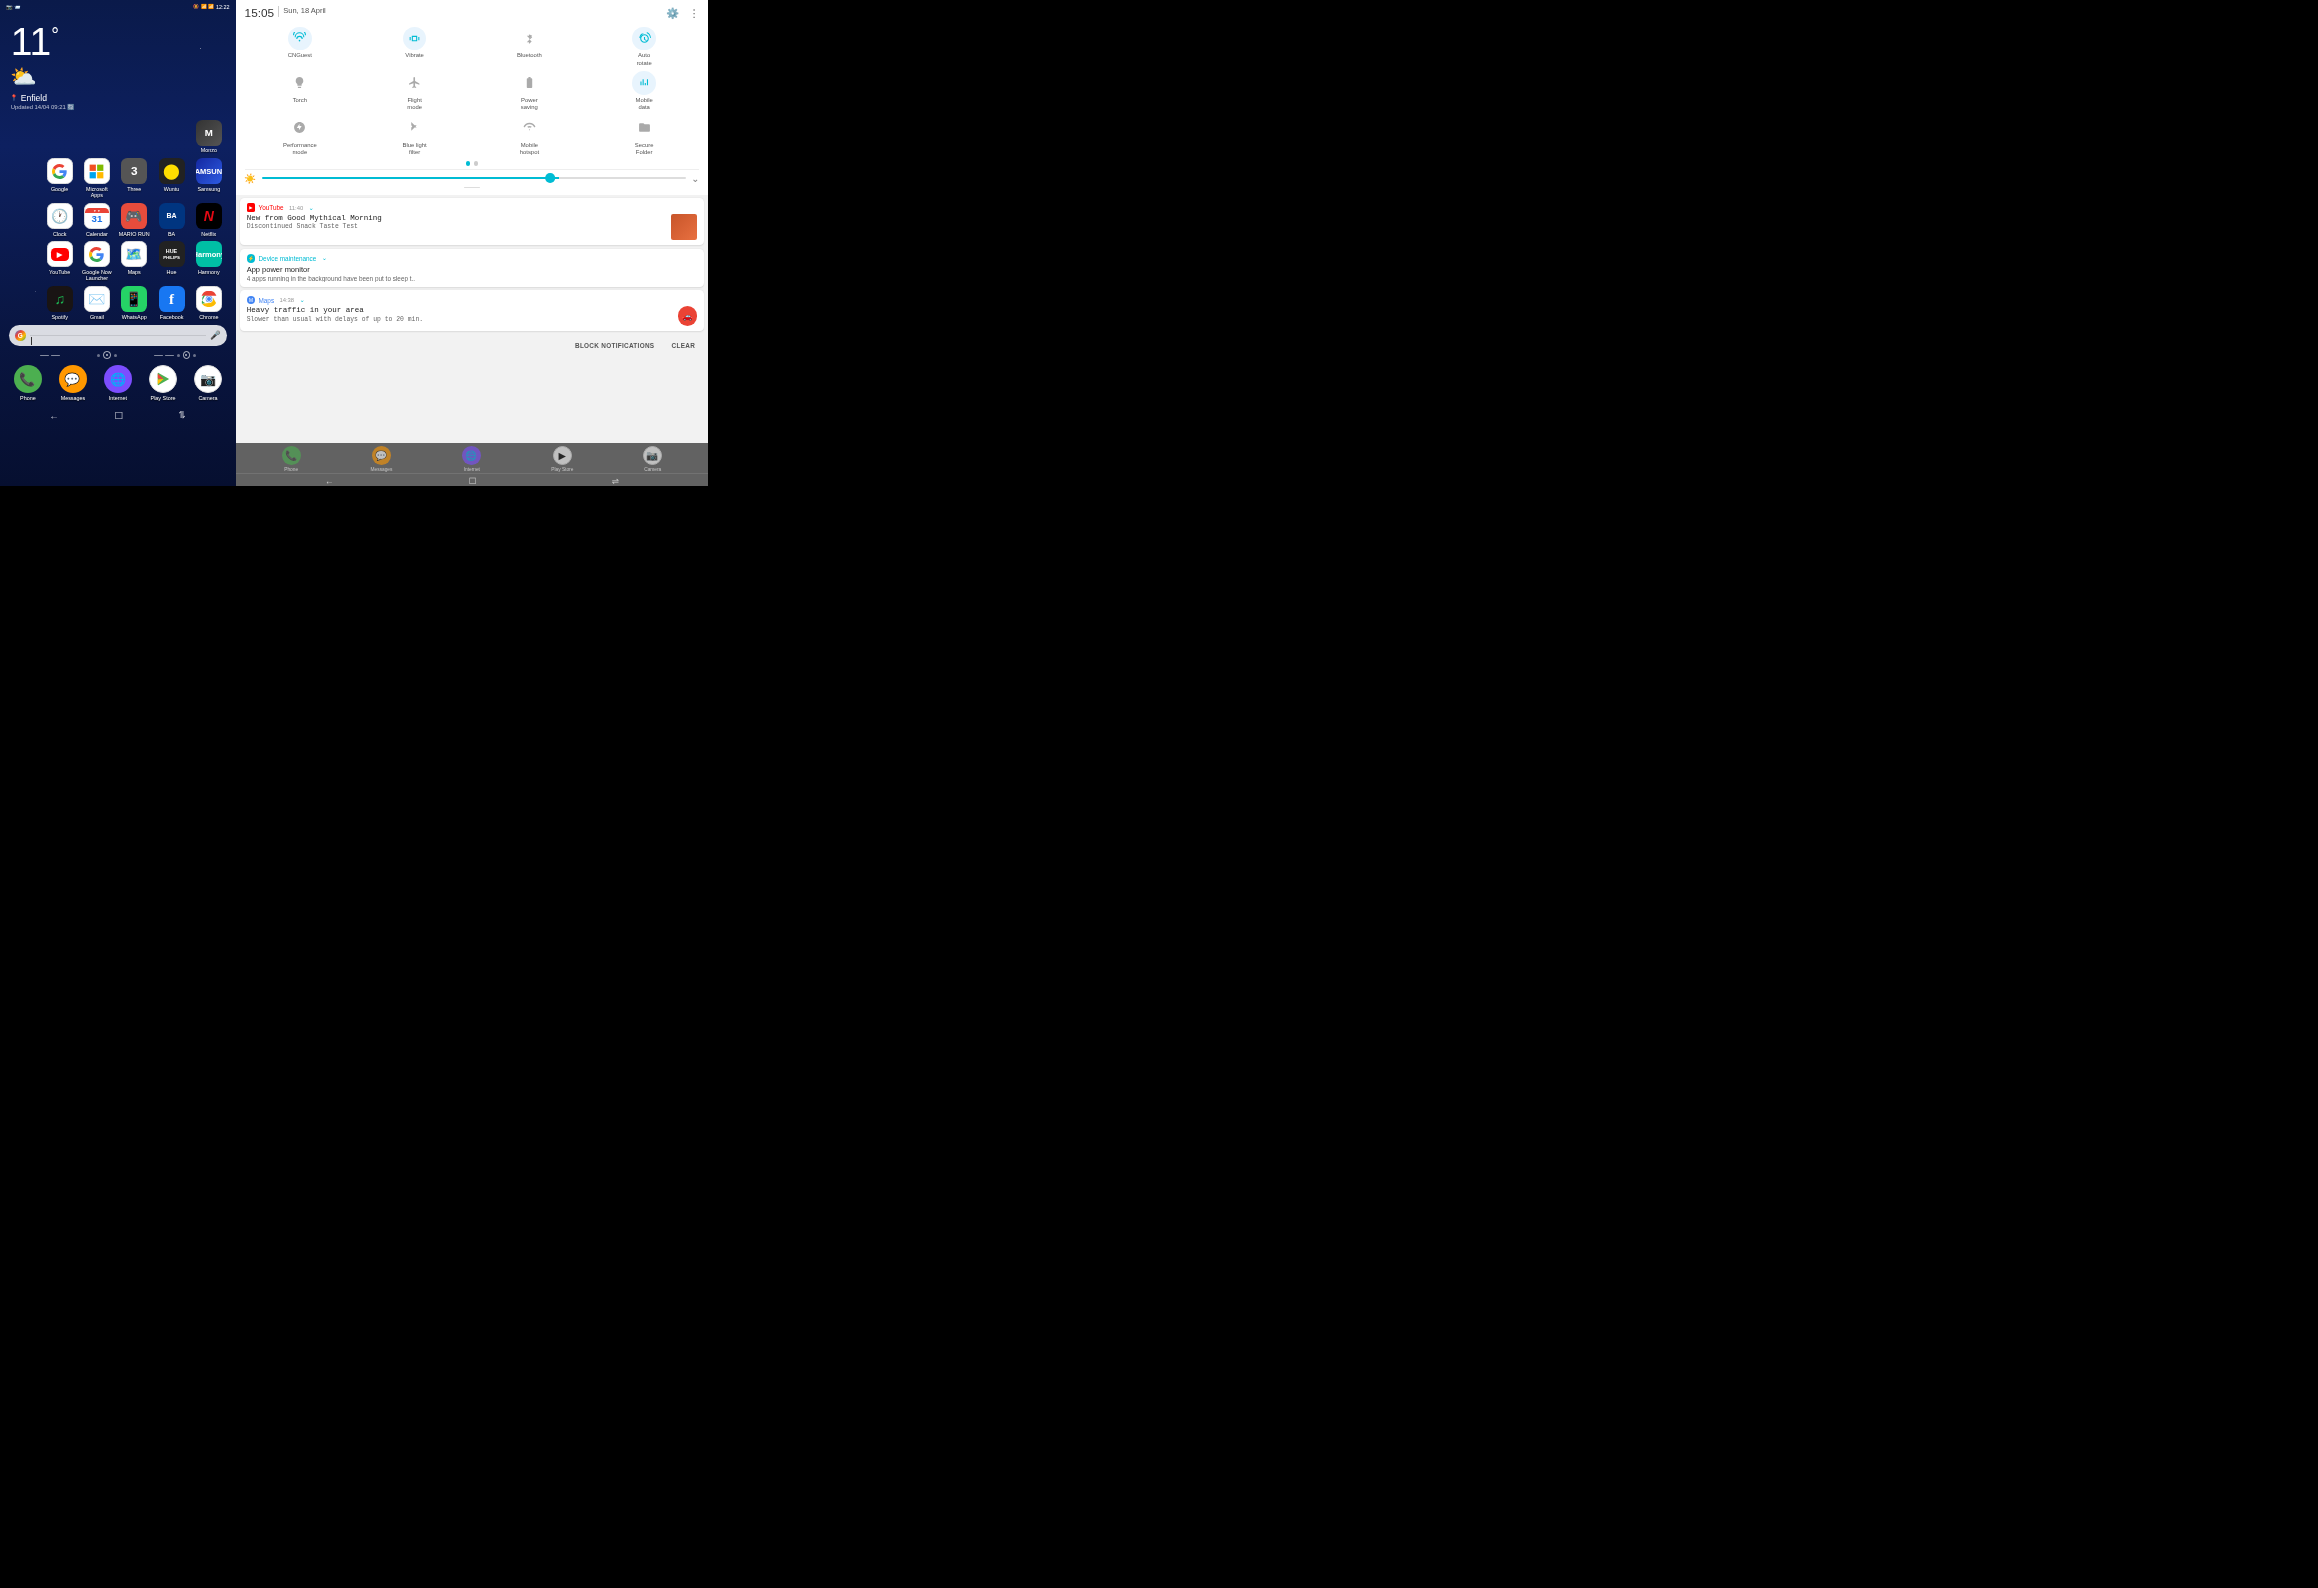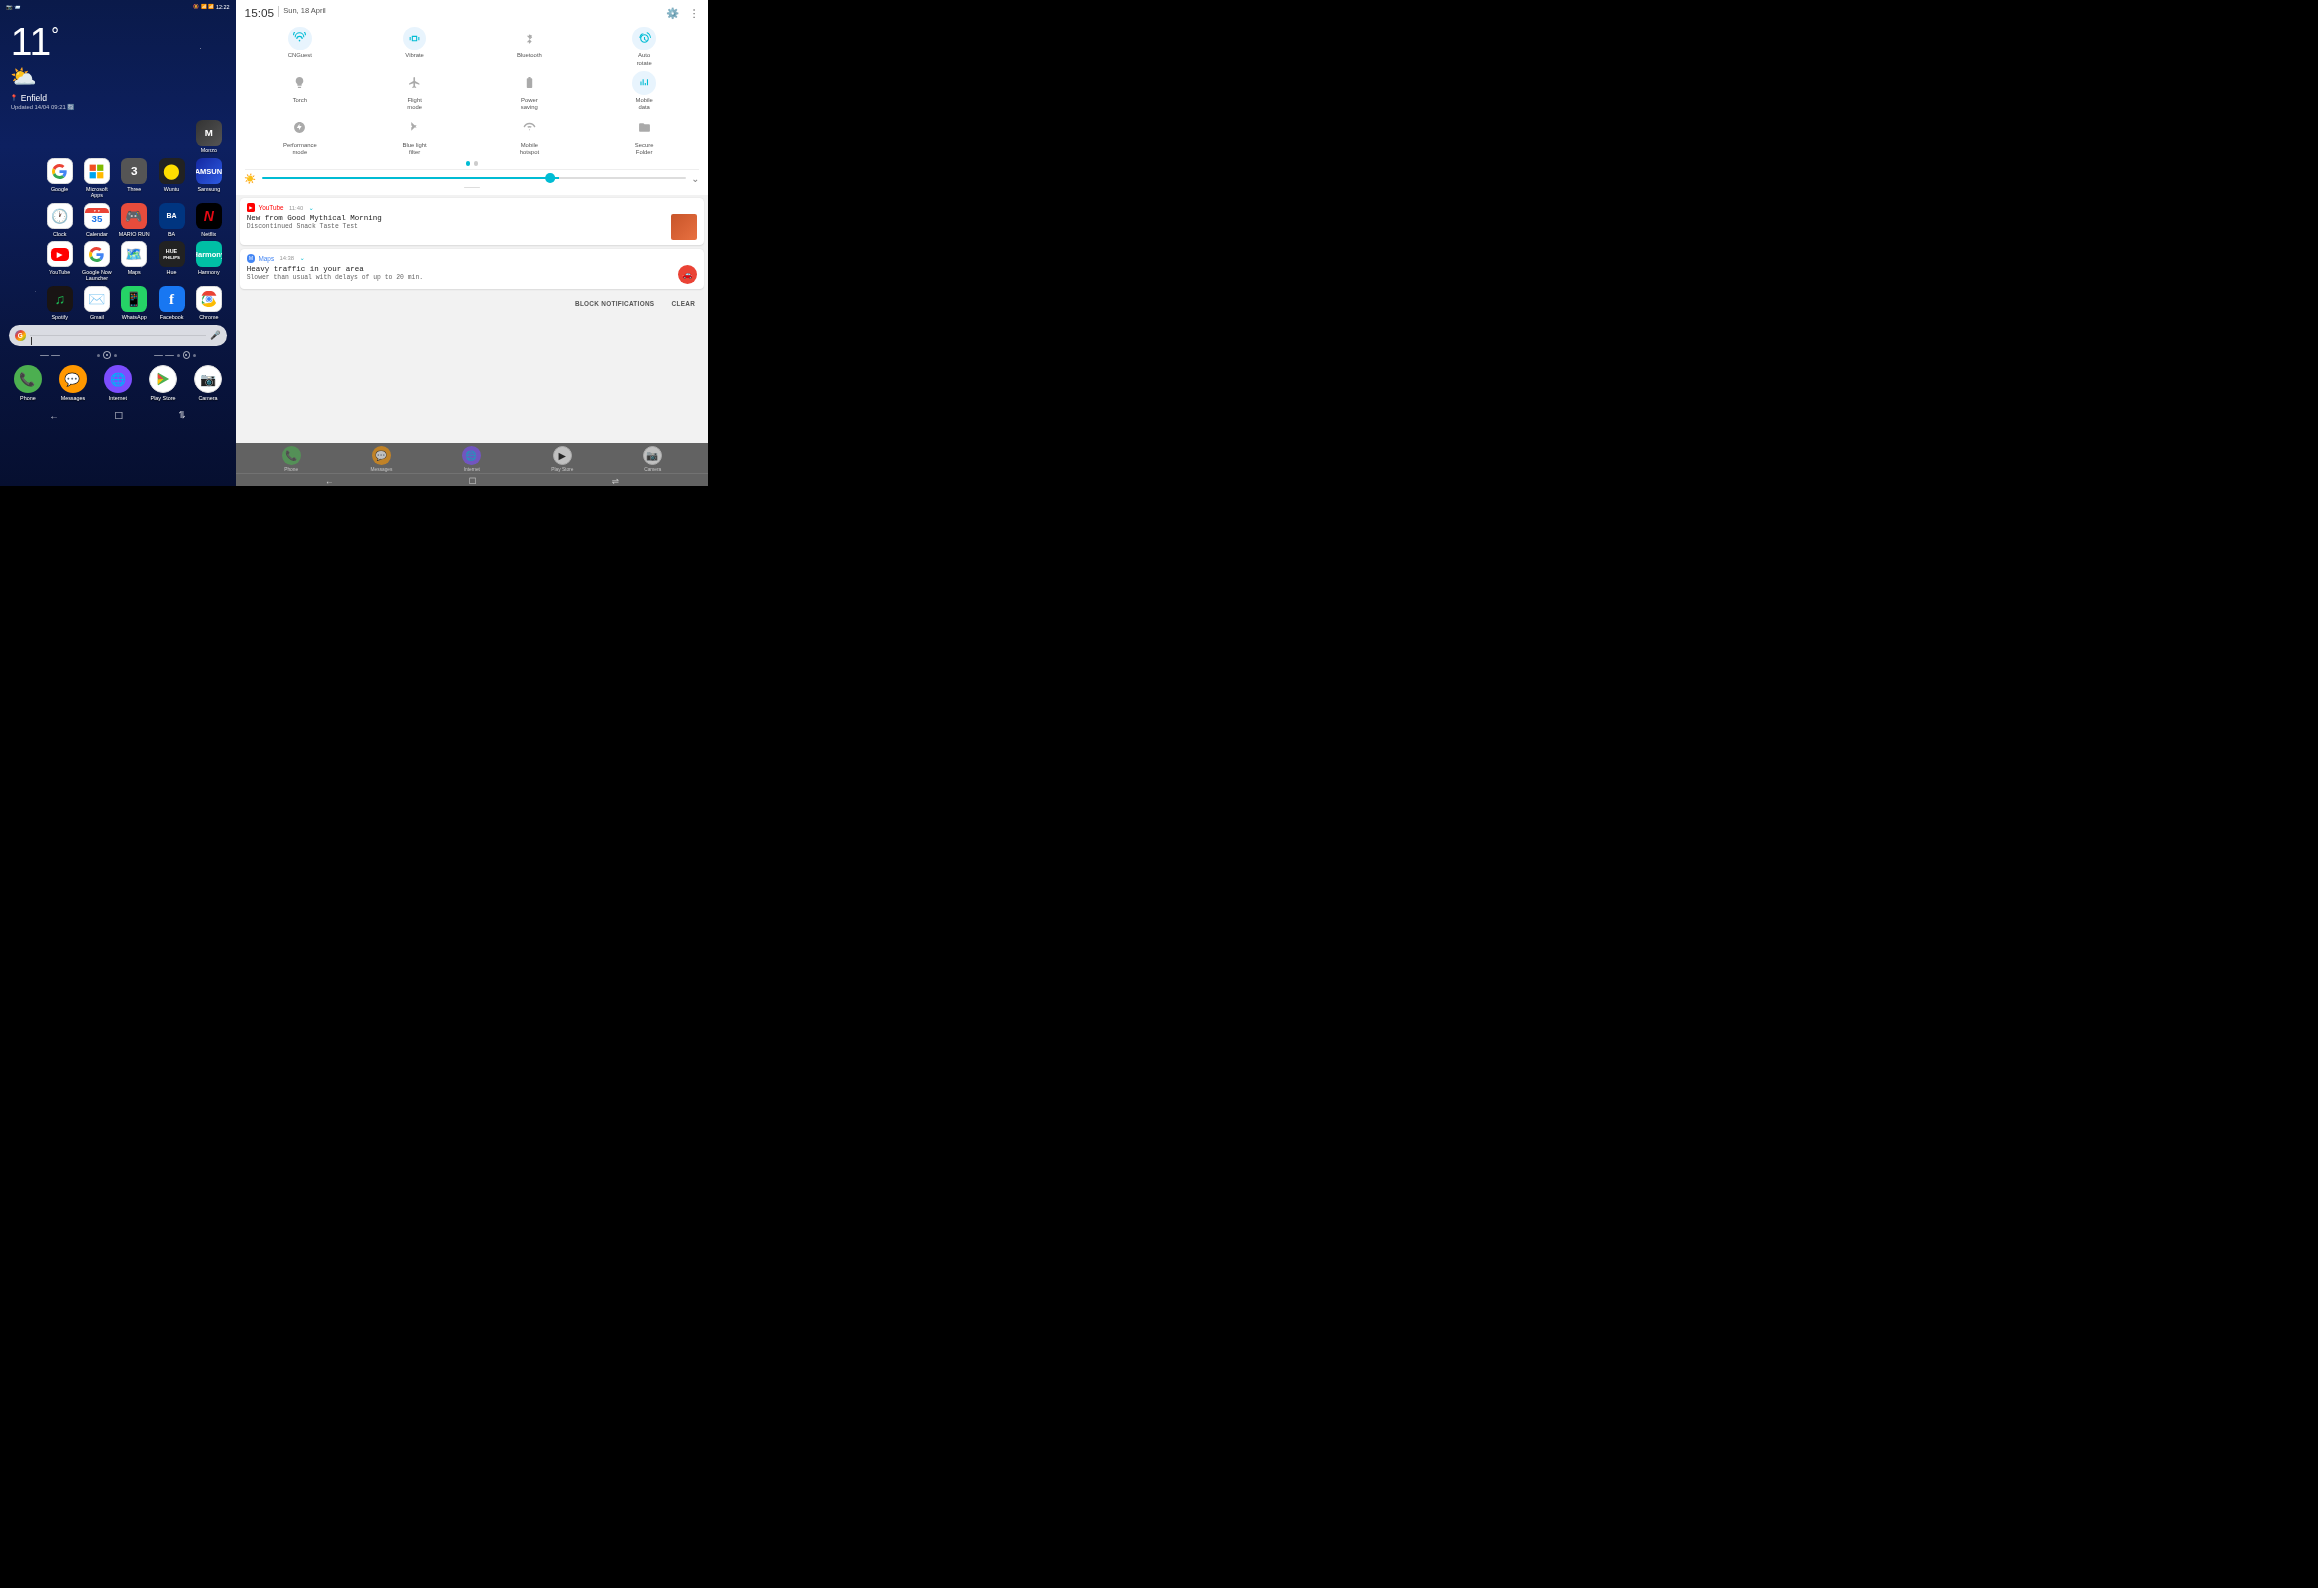--- a/index.html
+++ b/index.html
@@ -707,21 +707,21 @@
           <span style="font-size:14px;">🕐</span>
         </div>
         <span class="app-label">Clock</span>
       </div>
       <div class="app-icon-wrapper">
         <div class="app-icon icon-calendar">
           <div style="display:flex;flex-direction:column;align-items:center;width:100%;">
             <div style="background:#ea4335;width:100%;height:5.4px;border-radius:4.3px 4.3px 0 0;display:flex;align-items:center;justify-content:center;">
               <span style="font-size:3.2px;color:white;">▼ ▼</span>
             </div>
-            <span style="font-size:9.7px;color:#1a73e8;font-weight:bold;line-height:1;margin-top:1.1px;">35</span>
+            <span style="font-size:9.7px;color:#1a73e8;font-weight:bold;line-height:1;margin-top:1.1px;">31</span>
           </div>
         </div>
         <span class="app-label">Calendar</span>
       </div>
       <div class="app-icon-wrapper">
         <div class="app-icon icon-mario">
           <span style="font-size:14px;">🎮</span>
         </div>
         <span class="app-label">MARIO RUN</span>
       </div>
@@ -1053,20 +1053,29 @@
       </div>
       <div class="notif-content-row">
         <div class="notif-text-block">
           <div class="notif-title">New from Good Mythical Morning</div>
           <div class="notif-body">Discontinued Snack Taste Test</div>
         </div>
         <div class="notif-thumbnail" style="background:linear-gradient(135deg, #c8552a, #e87040);"></div>
       </div>
     </div>
 
+    <div class="notification-card">
+      <div class="device-maint-header">
+        <div class="device-maint-icon">⚡</div>
+        <span class="notif-app-name" style="color:#00bcd4;">Device maintenance</span>
+        <span class="notif-expand">⌄</span>
+      </div>
+      <div class="notif-title">App power monitor</div>
+      <div class="notif-body">4 apps running in the background have been put to sleep t..</div>
+    </div>
 
     <div class="notification-card">
       <div class="notif-header">
         <div class="maps-notif-icon">M</div>
         <span class="notif-app-name" style="color:#4285f4;">Maps</span>
         <span class="notif-time">14:38</span>
         <span class="notif-expand">⌄</span>
       </div>
       <div class="notif-content-row">
         <div class="notif-text-block">

